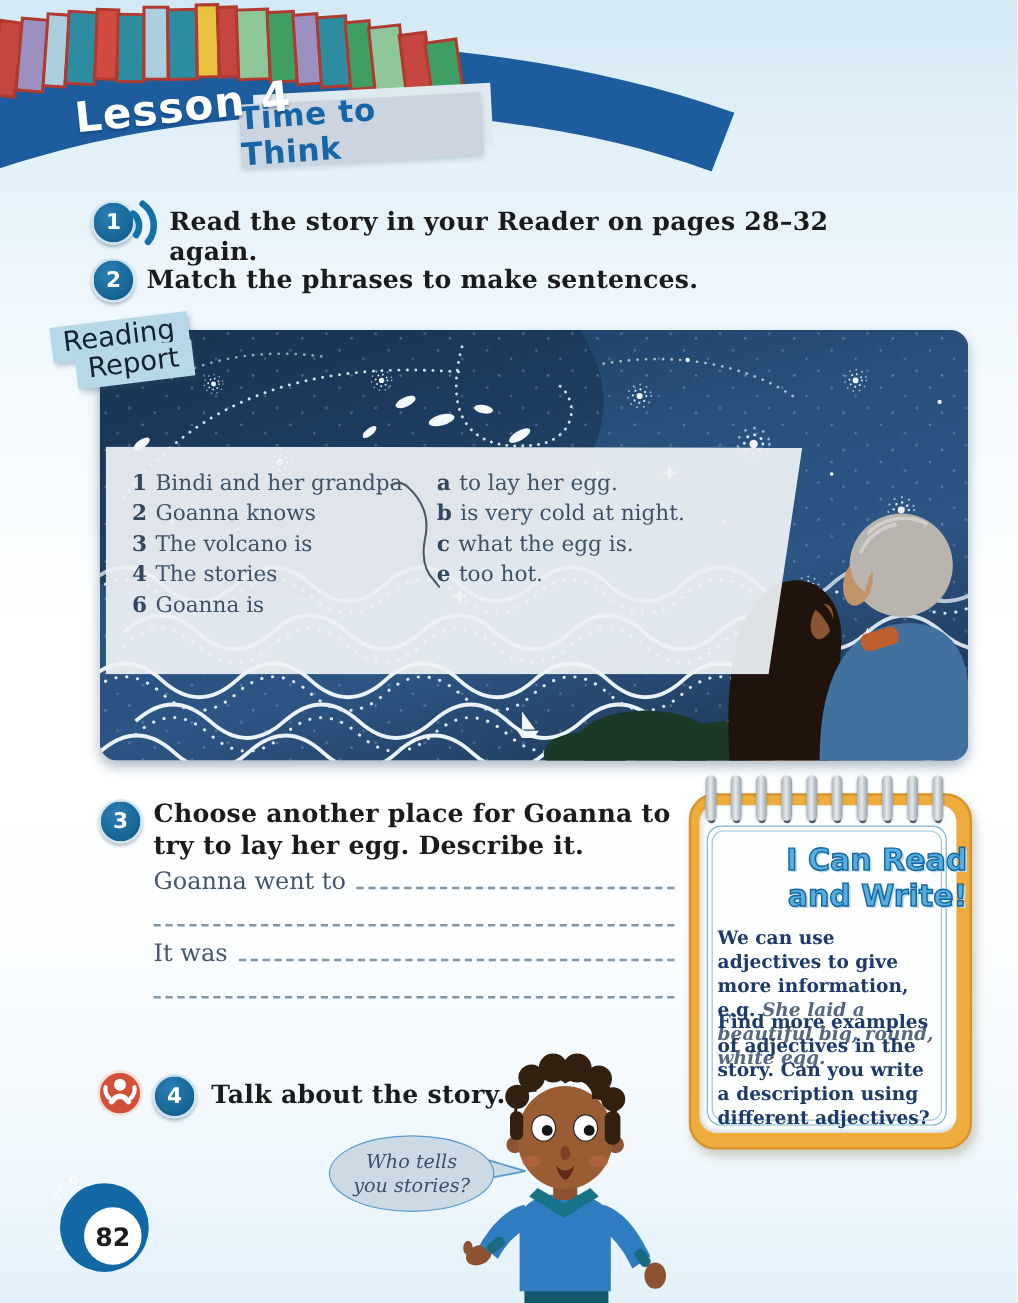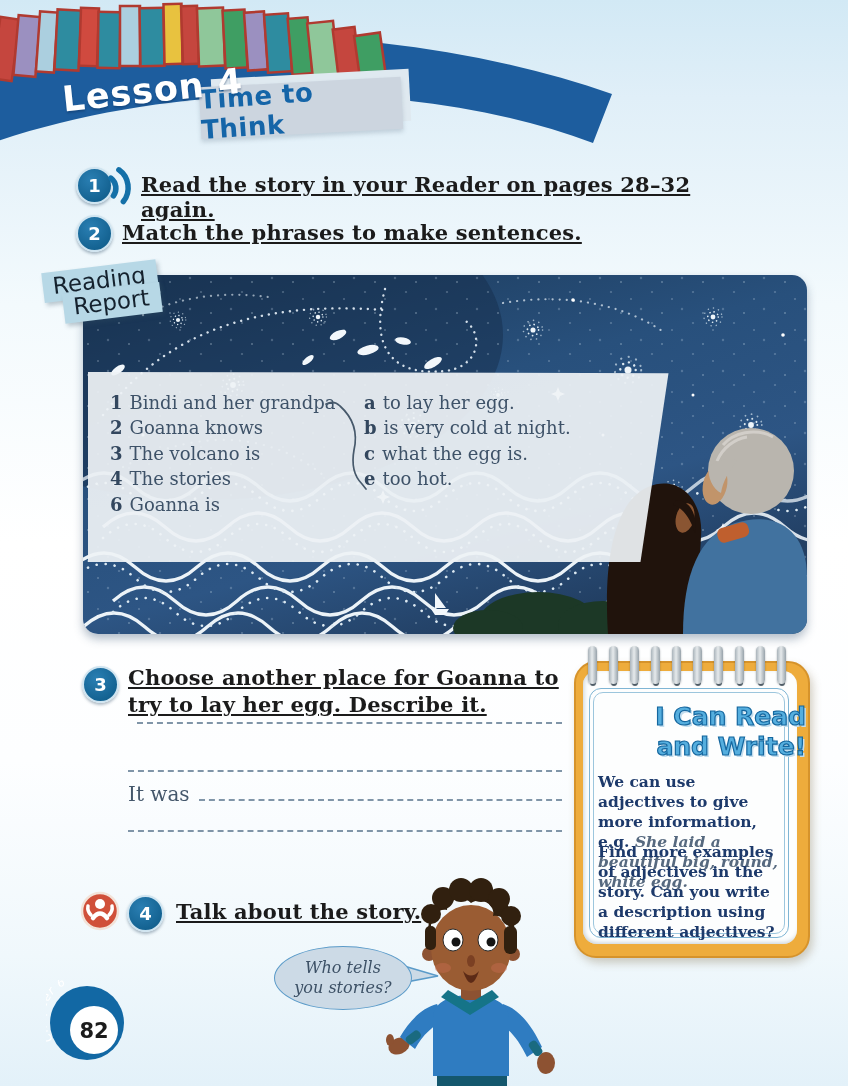--- a/index.html
+++ b/index.html
@@ -14,21 +14,21 @@
   .sub-banner-shadow{position:absolute;left:212px;top:74px;width:198px;height:52px;background:#dfe9f0;transform:rotate(-3deg);}
   .sub-banner{position:absolute;left:200px;top:82px;width:202px;height:52px;background:#ccd5df;transform:rotate(-3deg);
     display:flex;align-items:center;justify-content:center;box-shadow:0 3px 4px rgba(90,110,130,.25);}
   .sub-banner span{font:800 26px "DejaVu Sans",sans-serif;color:#1565a8;letter-spacing:.5px;transform:rotate(-1deg);}
 
   
   .badge{position:absolute;width:33px;height:33px;border-radius:50%;
     background:radial-gradient(circle at 38% 32%,#2a7fb3,#0b5784);
     border:2px solid #cfe4f0;box-shadow:0 2px 3px rgba(30,60,90,.35);
     color:#fff;font:800 18px "DejaVu Sans",sans-serif;display:flex;align-items:center;justify-content:center;}
-  .instr{position:absolute;font:700 21px "DejaVu Serif",serif;color:#1b1b1b;letter-spacing:.2px;text-decoration:underline;}
+  .instr{position:absolute;font:700 21px "DejaVu Serif",serif;color:#1b1b1b;letter-spacing:.2px;}
 
   
   .story-img{position:absolute;left:83px;top:275px;width:724px;height:359px;border-radius:15px;overflow:hidden;
     box-shadow:0 5px 10px rgba(40,70,100,.35);}
   .match-panel{position:absolute;left:88px;top:372px;width:584px;height:190px;
     background:rgba(238,242,245,.93);
     clip-path:polygon(0% 0%,99.4% 0.6%,94.6% 100%,0% 100%);}
   .mcol{position:absolute;top:20px;}
   .mrow{height:25.4px;line-height:25.4px;font:400 18px "DejaVu Serif",serif;color:#3e5268;white-space:nowrap;}
   .mrow b{font-weight:700;color:#33475e;margin-right:7px;}
@@ -246,20 +246,21 @@
       <path d="M238 32 q8 -4 14 2 q20 18 14 44 q-4 22 8 34 l4 5" fill="none" stroke="#47596b" stroke-width="1.7" stroke-linecap="round"></path>
     </svg>
   </div>
 
   <div class="badge" style="left:82px;top:666px">
     <span>3</span>
   </div>
   <div class="instr" style="left:128px;top:664px;width:440px;line-height:27px">Choose another place for Goanna to try to lay her egg. Describe it.</div>
 
   <div class="w-flex" style="top:722px">
+    <span>Goanna went to</span>
     <div class="dash"></div>
   </div>
   <div class="w-line" style="top:752px;height:18px"></div>
   <div class="w-flex" style="top:782px">
     <span>It was</span>
     <div class="dash"></div>
   </div>
   <div class="w-line" style="top:812px;height:18px"></div>
 
   <div class="notepad">

